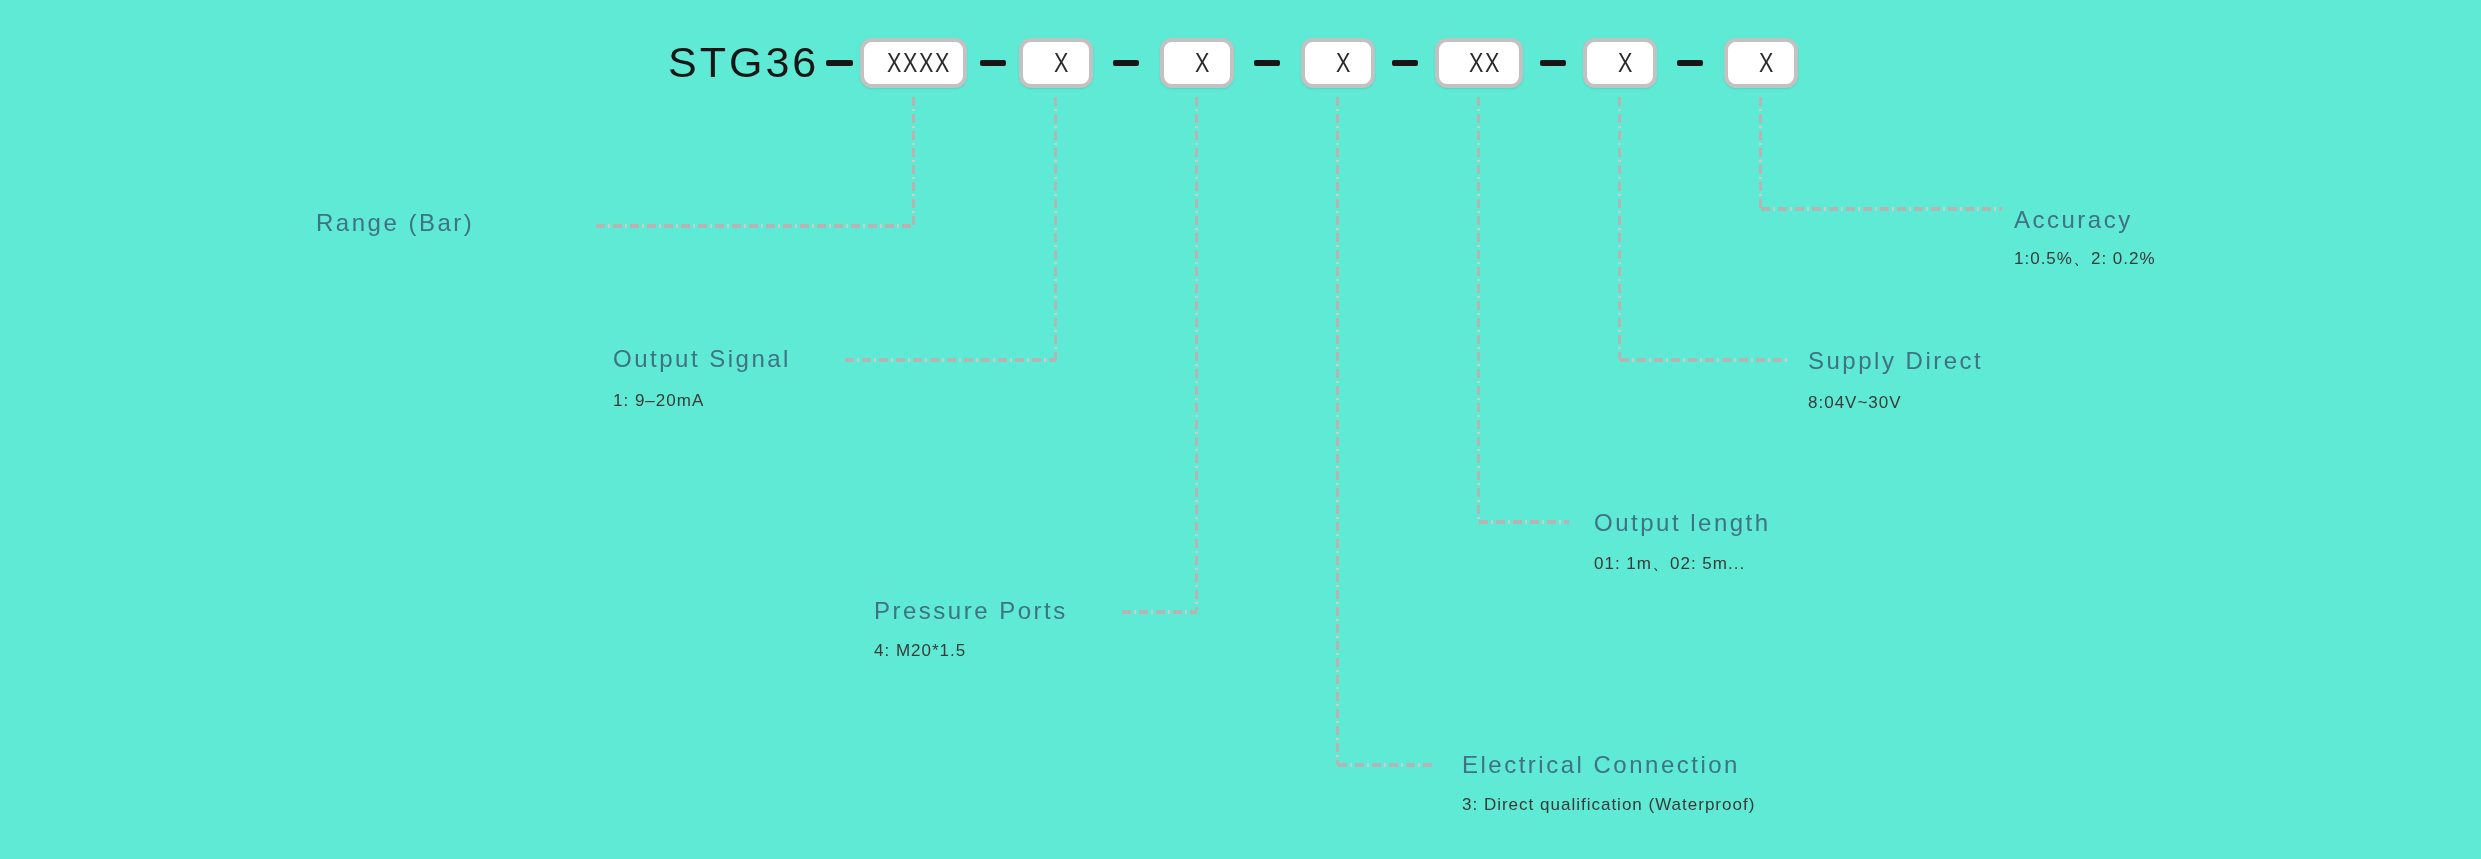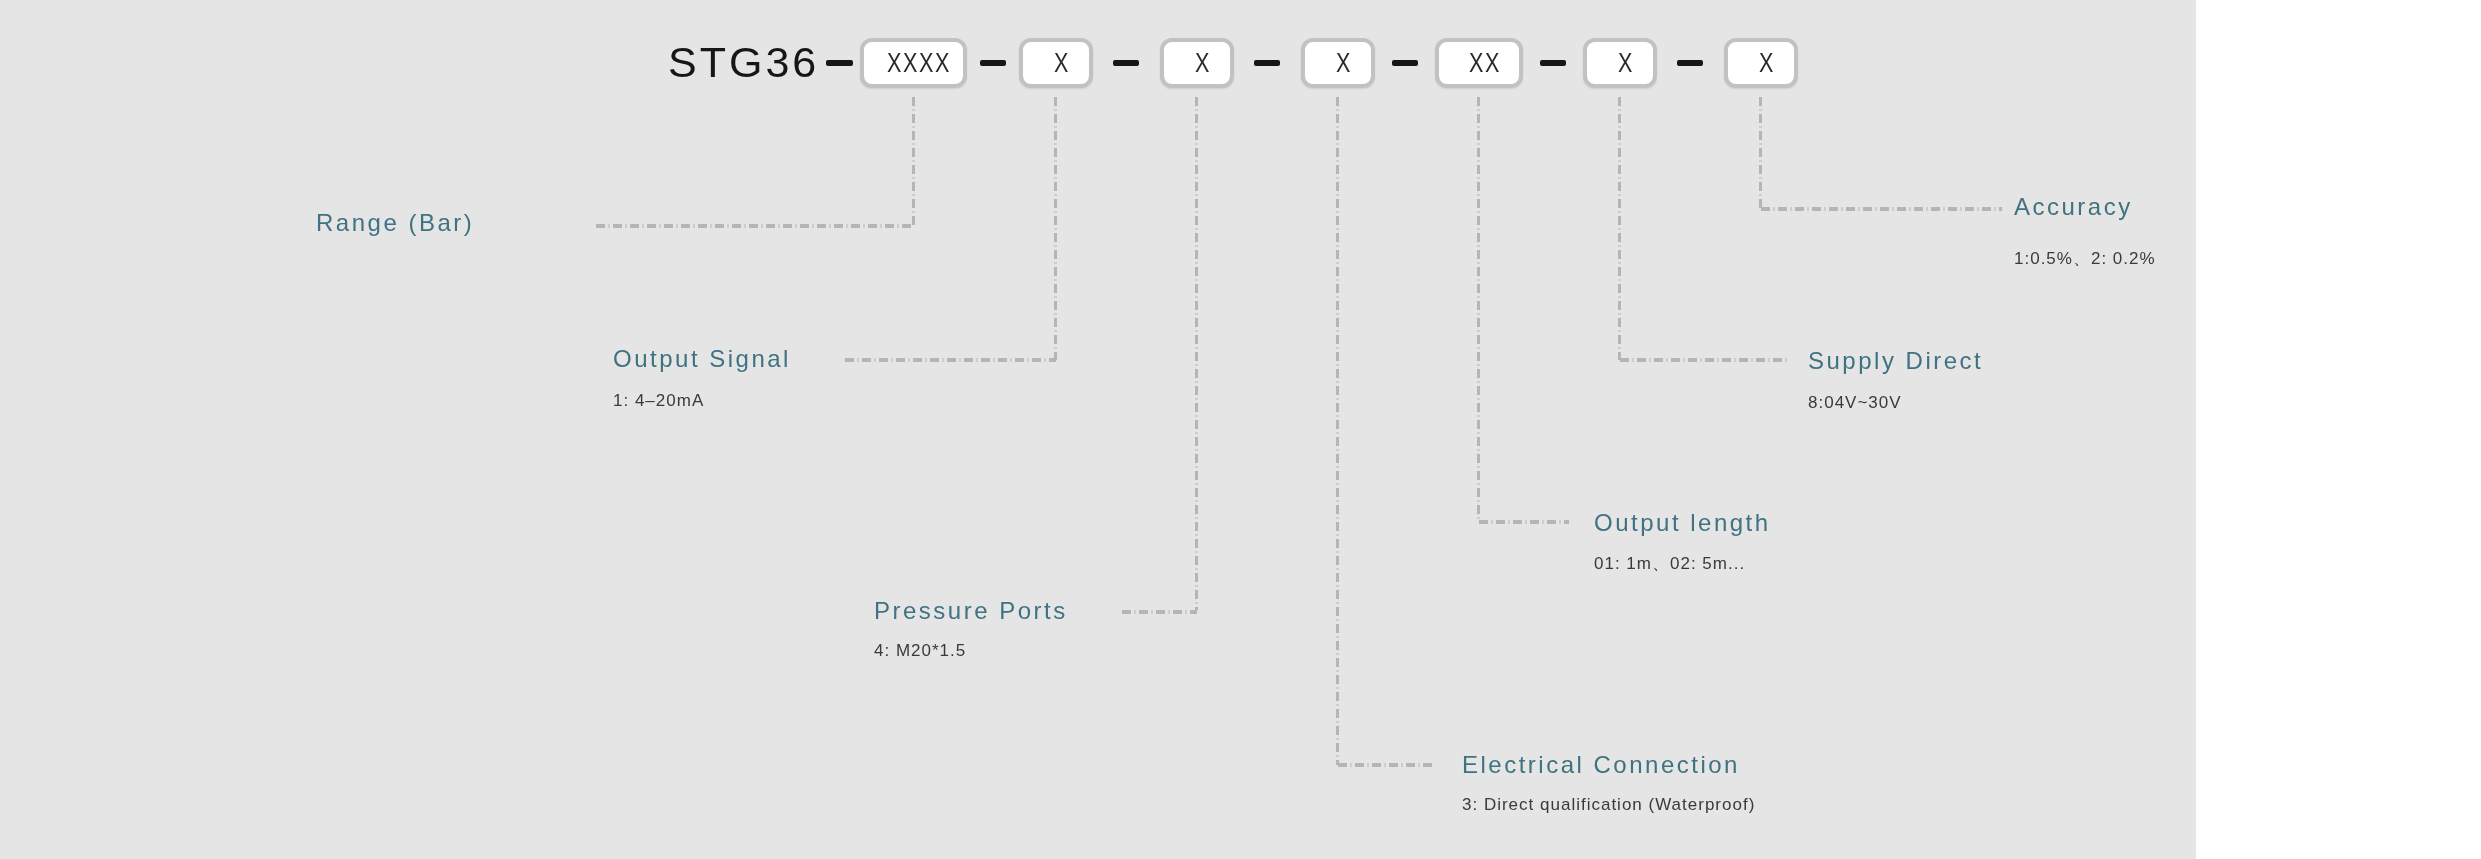--- a/index.html
+++ b/index.html
@@ -2,23 +2,23 @@
 <html><head>
 <meta charset="utf-8">
 <style>
   html, body {
     margin: 0;
     padding: 0;
     background: #ffffff;
   }
   #canvas {
     position: relative;
-    width: 2196px;
+    width: 2481px;
     height: 859px;
-    background: #e5e5e5;
+    background: #5eead4;
     overflow: hidden;
     font-family: "Liberation Sans", "DejaVu Sans", sans-serif;
   }
 
   
   .title {
     position: absolute;
     left: 668px;
     top: 44px;
     font-size: 43px;
@@ -146,30 +146,30 @@
   <div class="hline" style="left:845px;  top:358px; width:211px;"></div>
   <div class="hline" style="left:1122px; top:610px; width:75px;"></div>
   <div class="hline" style="left:1338px; top:763px; width:94px;"></div>
   <div class="hline" style="left:1479px; top:520px; width:90px;"></div>
   <div class="hline" style="left:1620px; top:358px; width:168px;"></div>
   <div class="hline" style="left:1761px; top:207px; width:241px;"></div>
 
   <div class="field-label" style="left:316px; top:208px;">Range (Bar)</div>
 
   <div class="field-label" style="left:613px; top:344px;">Output Signal</div>
-  <div class="field-values" style="left:613px; top:388px;">1: 4–20mA</div>
+  <div class="field-values" style="left:613px; top:388px;">1: 9–20mA</div>
 
   <div class="field-label" style="left:874px; top:596px;">Pressure Ports</div>
   <div class="field-values" style="left:874px; top:638px;">4: M20*1.5</div>
 
   <div class="field-label" style="left:1462px; top:750px;">Electrical Connection</div>
   <div class="field-values" style="left:1462px; top:792px;">3: Direct qualification (Waterproof)</div>
 
   <div class="field-label" style="left:1594px; top:508px;">Output length</div>
   <div class="field-values" style="left:1594px; top:551px;">01: 1m、02: 5m...</div>
 
   <div class="field-label" style="left:1808px; top:346px;">Supply Direct</div>
   <div class="field-values" style="left:1808px; top:390px;">8:04V~30V</div>
 
-  <div class="field-label" style="left:2014px; top:192px;">Accuracy</div>
+  <div class="field-label" style="left:2014px; top:205px;">Accuracy</div>
   <div class="field-values" style="left:2014px; top:246px;">1:0.5%、2: 0.2%</div>
 
 </div>
 
 </body></html>

